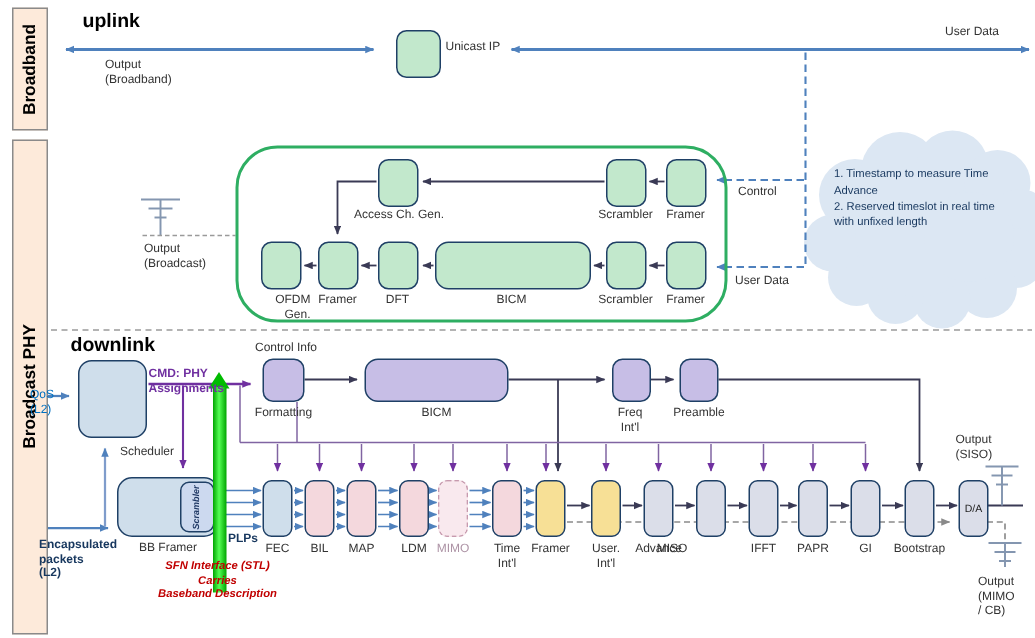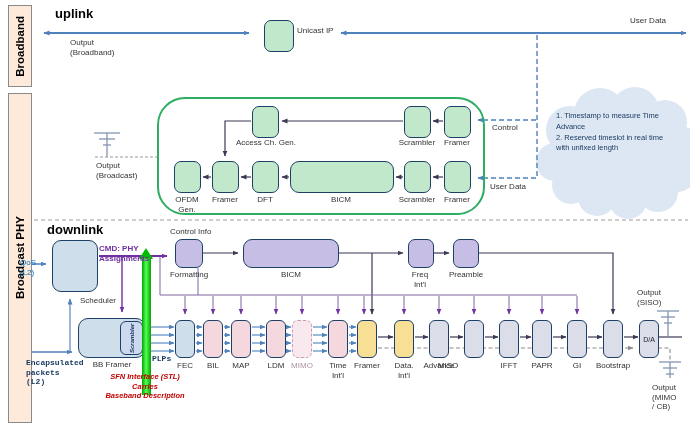--- a/index.html
+++ b/index.html
@@ -12,21 +12,21 @@
   .blue{background:#cfdeeb;}
   .pink{background:#f4d8dd;}
   .yel{background:#f7e096;}
   .gry{background:#dbdee9;}
   .mimo{background:#f9e9ee;border:1.4px dashed #c79aae;}
   .lbl{position:absolute;font-size:8px;line-height:9.5px;color:#333;z-index:4;text-align:center;}
   .lbl span{display:block;}
   .left{text-align:left;}
   .title{font-size:13px;font-weight:bold;color:#000;line-height:14px;}
   .bluetxt{color:#0070c0;font-weight:normal;}
-  .navytxt{color:#17375e;font-weight:bold;font-family:Liberation Mono, monospace;}
+  .navytxt{color:#17375e;font-weight:bold;}
   .purptxt{color:#7030a0;font-weight:bold;}
   .redtxt{color:#c00000;font-weight:bold;font-style:italic;font-size:7.5px;line-height:9.5px;}
   .cloudtxt{font-size:7.5px;line-height:10.8px;color:#17375e;}
   .tab{position:absolute;left:8px;width:24px;background:#fdeada;border:1px solid #8a8a8a;
        display:flex;align-items:center;justify-content:center;z-index:2;box-sizing:border-box;}
   .tab span{writing-mode:vertical-rl;transform:rotate(180deg);font-weight:bold;font-size:11.5px;color:#000;}
   .container-green{position:absolute;border:2px solid #2eae62;border-radius:28px;z-index:1;box-sizing:border-box;}
   .rot{writing-mode:vertical-rl;transform:rotate(180deg);font-size:6px;font-weight:bold;font-style:italic;
        color:#1f3864;display:flex;align-items:center;justify-content:center;width:100%;height:100%;}
   .greenbody{position:absolute;left:142px;top:258px;width:9px;height:137px;z-index:3;
@@ -215,21 +215,21 @@
   <div class="lbl" style="left:228px;top:138px;width:76px;">Access Ch. Gen.</div>
   <div class="lbl" style="left:391px;top:138px;width:52px;">Scrambler</div>
   <div class="lbl" style="left:435px;top:138px;width:44px;">Framer</div>
 
   <div class="bx mint" style="left:174px;top:161px;width:27px;height:32px;border-radius:7px;"></div>
   <div class="bx mint" style="left:212px;top:161px;width:27px;height:32px;border-radius:7px;"></div>
   <div class="bx mint" style="left:252px;top:161px;width:27px;height:32px;border-radius:7px;"></div>
   <div class="bx mint" style="left:290px;top:161px;width:104px;height:32px;border-radius:9px;"></div>
   <div class="bx mint" style="left:404px;top:161px;width:27px;height:32px;border-radius:7px;"></div>
   <div class="bx mint" style="left:444px;top:161px;width:27px;height:32px;border-radius:7px;"></div>
-  <div class="lbl" style="left:167px;top:195px;width:40px;">
+  <div class="lbl" style="left:167px;top:195px;width:40px;text-align:right;">
     <span>OFDM</span>
     <span>Gen.</span>
   </div>
   <div class="lbl" style="left:203px;top:195px;width:44px;">Framer</div>
   <div class="lbl" style="left:245px;top:195px;width:40px;">DFT</div>
   <div class="lbl" style="left:311px;top:195px;width:60px;">BICM</div>
   <div class="lbl" style="left:391px;top:195px;width:52px;">Scrambler</div>
   <div class="lbl" style="left:435px;top:195px;width:44px;">Framer</div>
 
   <div class="lbl left" style="left:492px;top:123px;width:40px;">Control</div>
@@ -313,21 +313,21 @@
   <div class="lbl" style="left:193px;top:361px;width:40px;">BIL</div>
   <div class="lbl" style="left:221px;top:361px;width:40px;">MAP</div>
   <div class="lbl" style="left:256px;top:361px;width:40px;">LDM</div>
   <div class="lbl" style="left:282px;top:361px;width:40px;color:#ad93a5;">MIMO</div>
   <div class="lbl" style="left:318px;top:361px;width:40px;">
     <span>Time</span>
     <span>Int'l</span>
   </div>
   <div class="lbl" style="left:347px;top:361px;width:40px;">Framer</div>
   <div class="lbl" style="left:384px;top:361px;width:40px;">
-    <span>Data.</span>
+    <span>User.</span>
     <span>Int'l</span>
   </div>
   <div class="lbl" style="left:419px;top:361px;width:40px;">Advance</div>
   <div class="lbl" style="left:428px;top:361px;width:40px;">MISO</div>
   <div class="lbl" style="left:489px;top:361px;width:40px;">IFFT</div>
   <div class="lbl" style="left:522px;top:361px;width:40px;">PAPR</div>
   <div class="lbl" style="left:557px;top:361px;width:40px;">GI</div>
   <div class="lbl" style="left:588px;top:361px;width:50px;">Bootstrap</div>
 
   <div class="lbl left" style="left:637px;top:288px;width:50px;">

